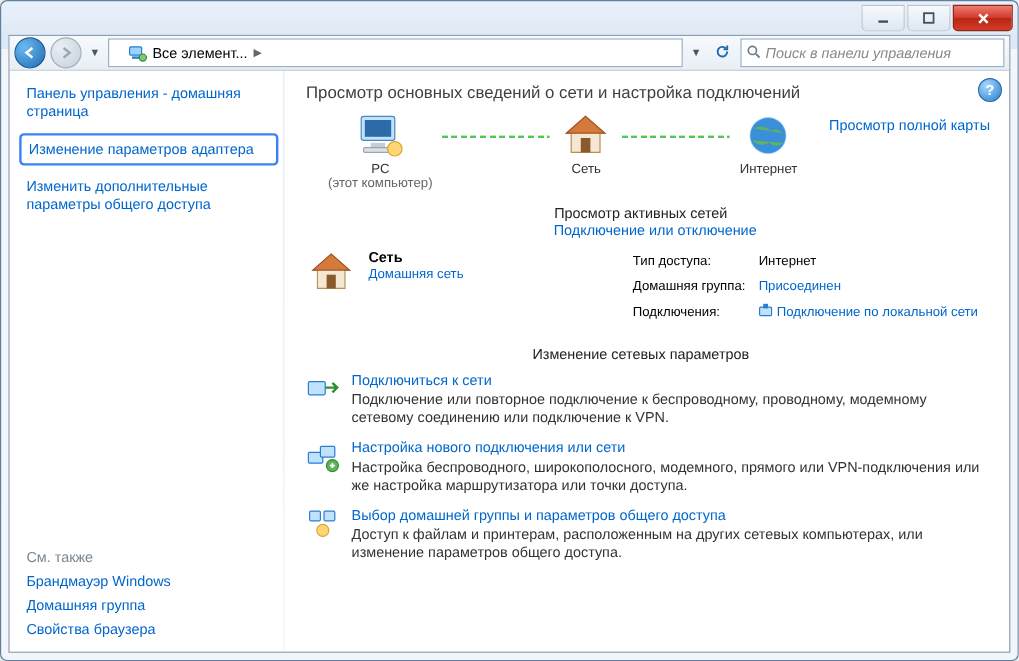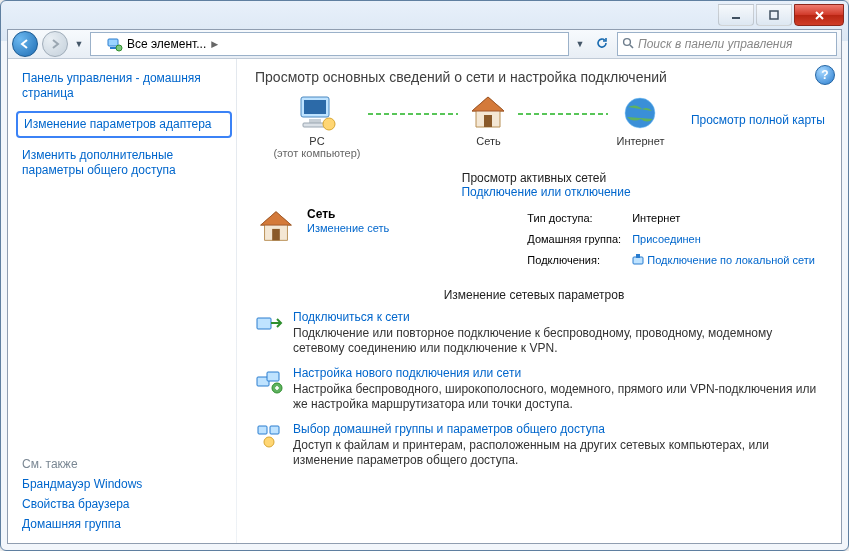--- a/index.html
+++ b/index.html
@@ -100,21 +100,21 @@
     color:#fff;font-weight:bold;font-size:12px;line-height:18px;text-align:center;
     border:1px solid #2264a3;
   }
   
   .maprow{display:flex;align-items:flex-start;}
   .mapicons{display:flex;align-items:flex-start;justify-content:center;gap:6px;flex:1;}
   .mapcol{display:flex;flex-direction:column;align-items:center;font-size:11px;color:#333;}
   .mapcol .cap{margin-top:2px;}
   .mapcol .sub{color:#666;}
   .mapline{flex:1;height:2px;background:repeating-linear-gradient(90deg,#58c558 0 5px,transparent 5px 8px);margin:20px 2px 0;min-width:60px;max-width:90px;}
-  .fullmap{white-space:nowrap;margin-left:8px;margin-top:20px;}
+  .fullmap{white-space:nowrap;margin-left:8px;margin-top:4px;}
   
   .grp{margin-top:12px;}
   .grp .hdr{
     display:flex;align-items:center;font-size:12px;color:#222;margin-bottom:6px;flex-direction:column;
   }
   .grp .hdr span.t{white-space:nowrap;margin-right:12px;}
   .grp .hdr span.line{flex:1;height:1px;background:#d9e0e7;}
   .grp .hdr a{white-space:nowrap;margin-left:12px;}
   
   .net{display:flex;align-items:flex-start;gap:10px;padding:2px 0 4px;}
@@ -199,22 +199,22 @@
     <div class="body">
 
       <div class="side">
         <a href="#" class="link">Панель управления - домашняя страница</a>
         <a href="#" class="hilite">Изменение параметров адаптера</a>
         <a href="#" class="link">Изменить дополнительные параметры общего доступа</a>
         <div class="grow"></div>
         <div class="see">См. также</div>
         <div class="bottom">
           <a href="#">Брандмауэр Windows</a>
+          <a href="#">Домашняя группа</a>
           <a href="#">Свойства браузера</a>
-          <a href="#">Домашняя группа</a>
         </div>
       </div>
 
       <div class="divider"></div>
 
       <div class="main">
         <div class="helpbtn">?</div>
         <h1>Просмотр основных сведений о сети и настройка подключений</h1>
 
         <div class="maprow">
@@ -261,21 +261,21 @@
           </div>
           <div class="net">
             <div class="left">
               <svg class="ico" width="42" height="40" viewBox="0 0 44 40">
                 <path d="M22 4 L38 18 H34 V34 H10 V18 H6 Z" fill="#f4e7d4" stroke="#b88f55"></path>
                 <path d="M22 4 L38 18 H6 Z" fill="#d47a3a" stroke="#a0572a"></path>
                 <rect x="18" y="22" width="8" height="12" fill="#8a5a2a"></rect>
               </svg>
               <div>
                 <div class="name">Сеть</div>
-                <div class="type"><a href="#">Изменение сеть</a></div>
+                <div class="type"><a href="#">Домашняя сеть</a></div>
               </div>
             </div>
             <table class="props">
               <tbody>
                   <tr>
                 <td>Тип доступа:</td>
                 <td>Интернет</td>
               </tr>
               <tr>
                 <td>Домашняя группа:</td>

